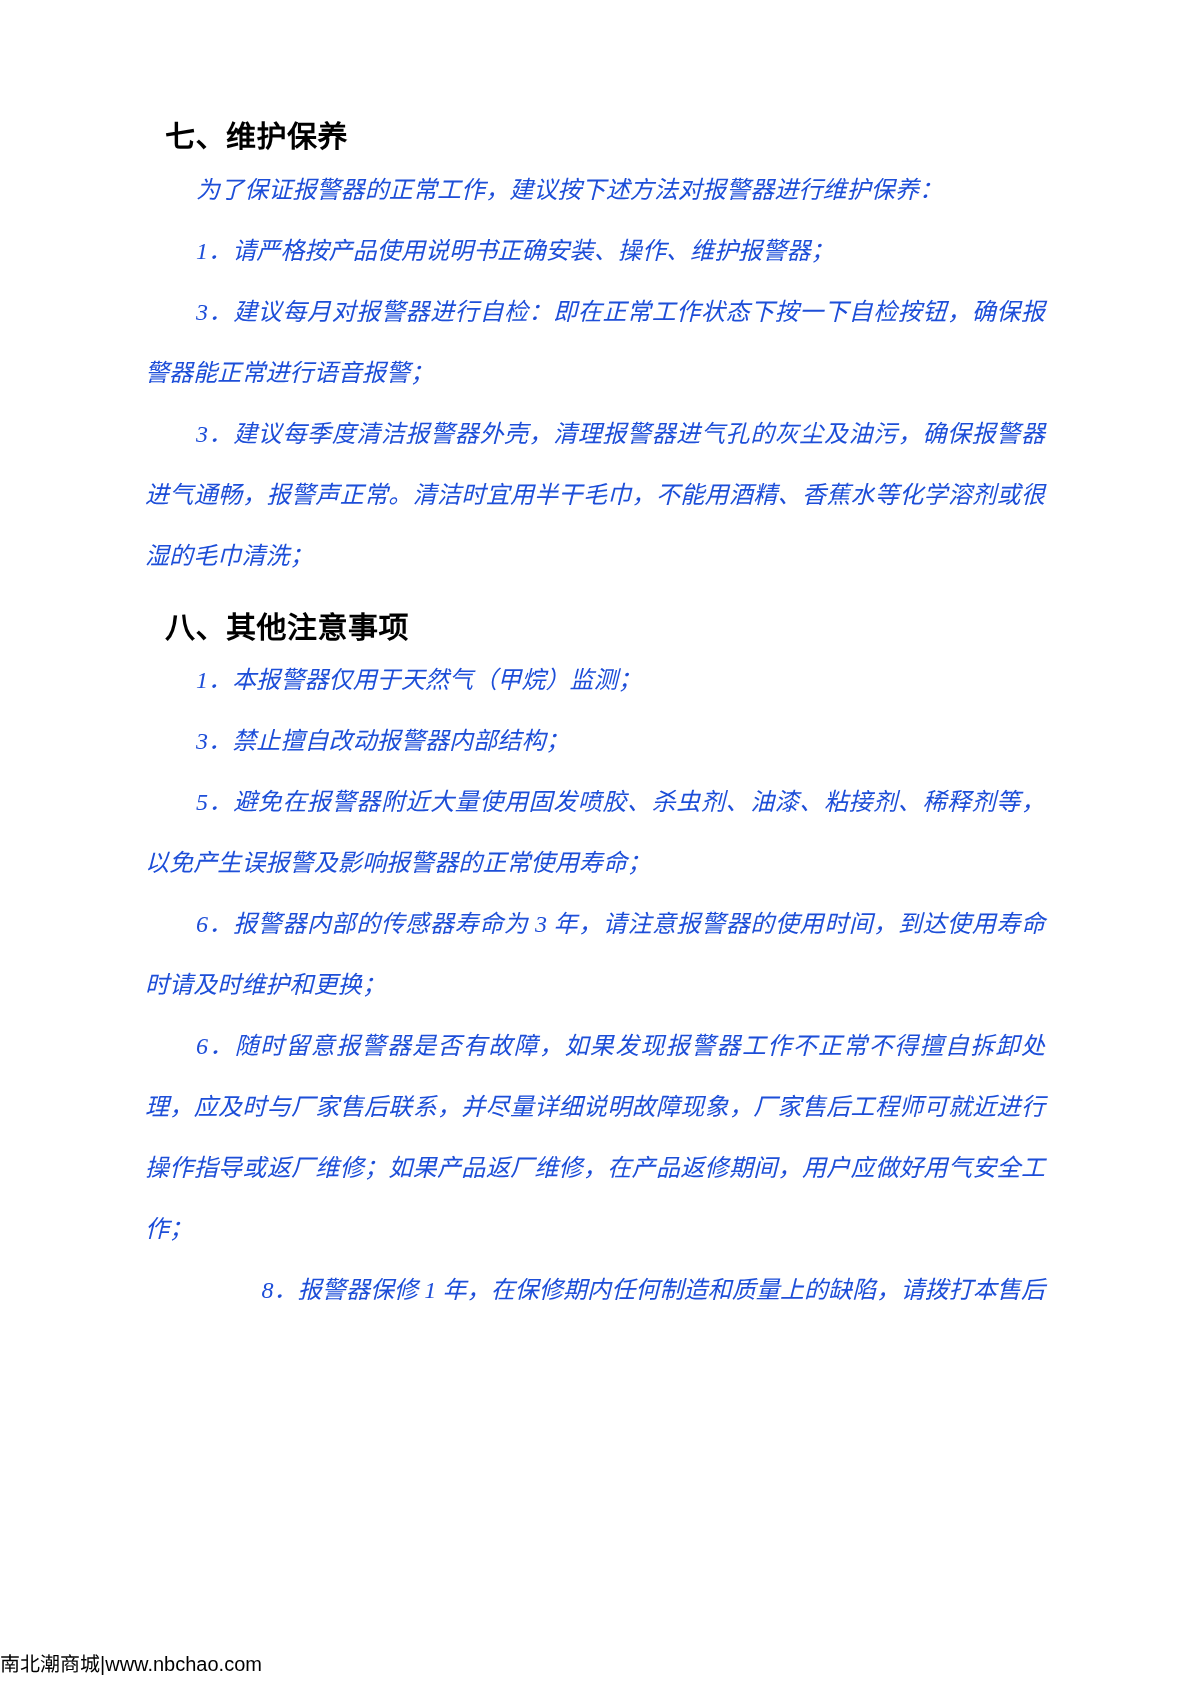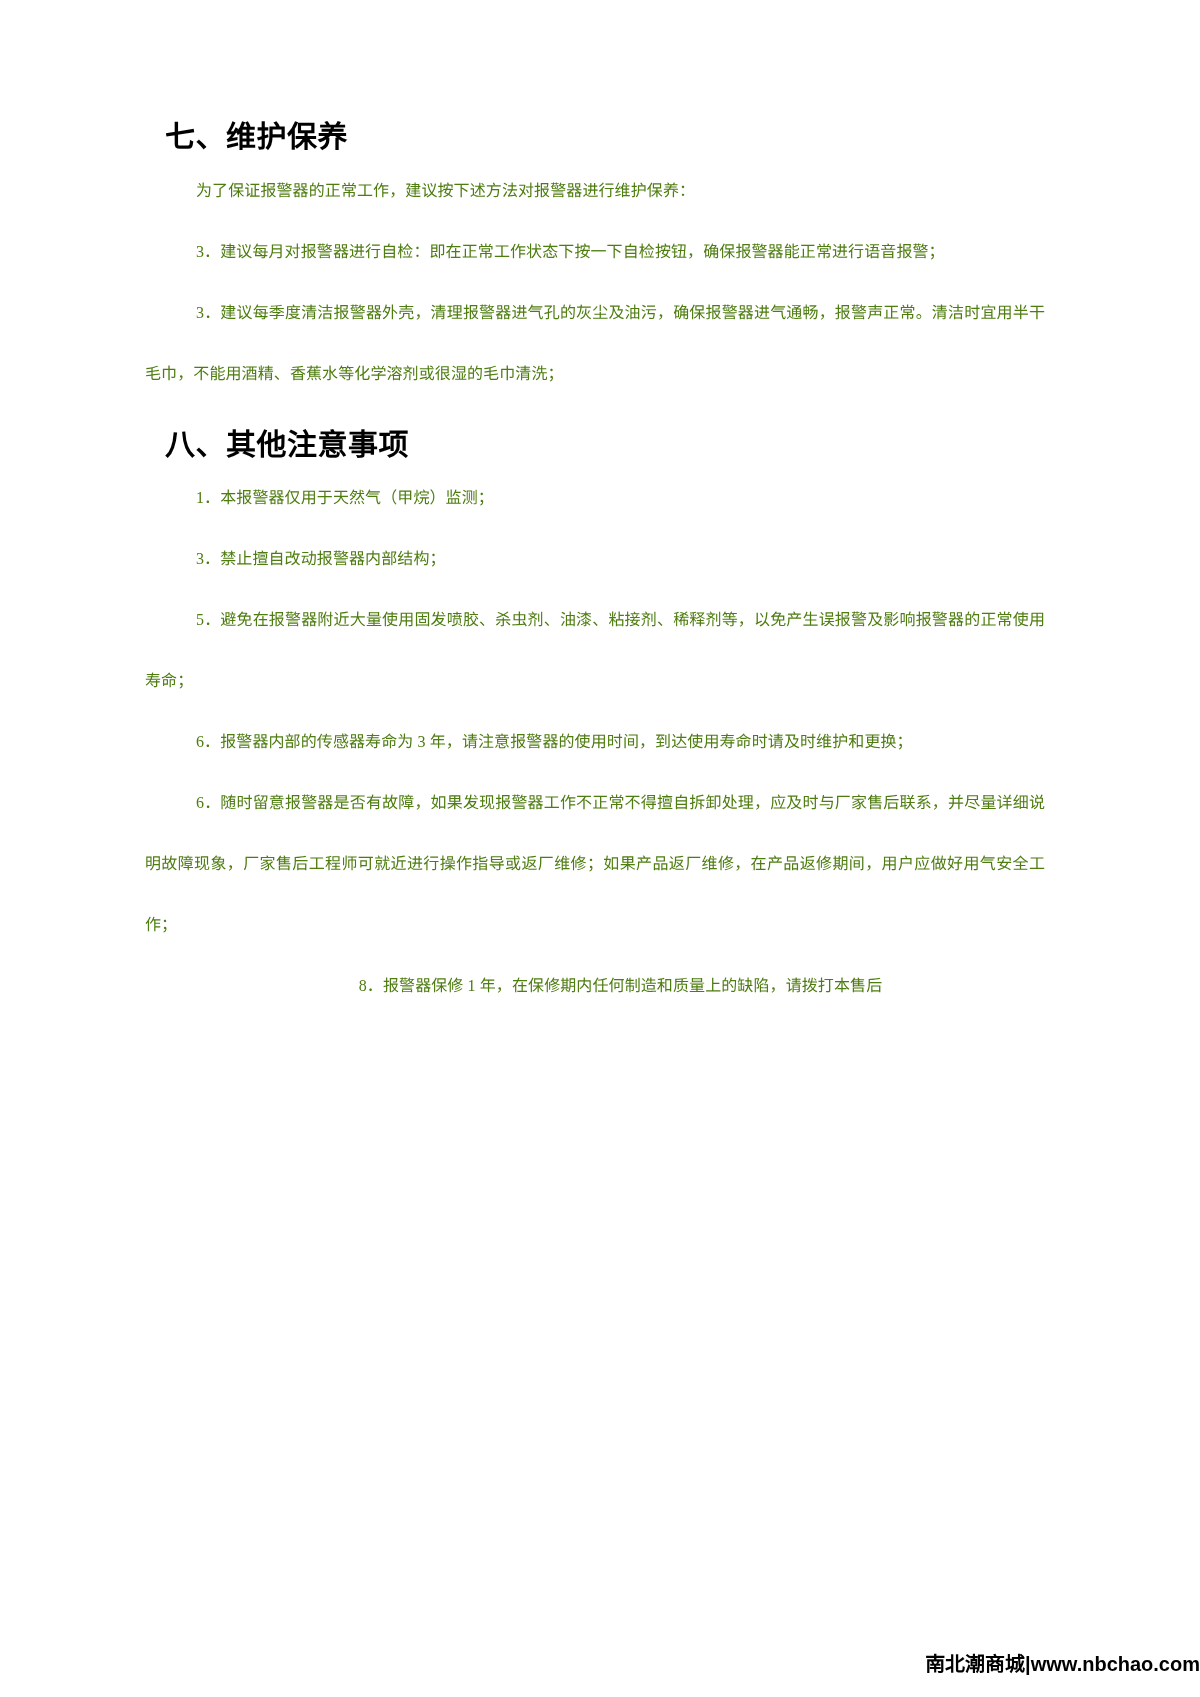--- a/index.html
+++ b/index.html
@@ -36,60 +36,61 @@
     letter-spacing: 0.5px;
     white-space: nowrap;
   }
 
   .sec-heading.first { margin-top: 0; }
   .sec-heading.second { margin-top: 22px; }
 
   
   .para {
     font-family: "Liberation Serif", "DejaVu Serif", serif;
-    font-size: 16px;
+    font-size: 24px;
     line-height: 61px;
-    color: #4d7c0f;
+    color: #1d4ed8;
     margin: 0;
     text-indent: 51px;
     text-align: justify;
     text-justify: inter-character;
     word-break: break-all;
     letter-spacing: 0.1px;
+    font-style: italic;
   }
 
   .para.last-loose {
-    text-align: center;
+    text-align: right;
   }
 
   
   .footer {
     position: absolute;
     left: 0;
     right: 0;
     top: 1648px;
-    text-align: right;
+    text-align: left;
     font-family: "Liberation Sans", "DejaVu Sans", sans-serif;
     font-size: 20px;
     color: #000000;
     letter-spacing: 0px;
-    font-weight: bold;
   }
 </style>
 </head>
 <body>
 
 <div class="page">
 
   <div class="content">
 
     <h2 class="sec-heading first">七、维护保养</h2>
 
     <p class="para">为了保证报警器的正常工作，建议按下述方法对报警器进行维护保养：</p>
 
+    <p class="para">1．请严格按产品使用说明书正确安装、操作、维护报警器；</p>
 
     <p class="para">3．建议每月对报警器进行自检：即在正常工作状态下按一下自检按钮，确保报警器能正常进行语音报警；</p>
 
     <p class="para">3．建议每季度清洁报警器外壳，清理报警器进气孔的灰尘及油污，确保报警器进气通畅，报警声正常。清洁时宜用半干毛巾，不能用酒精、香蕉水等化学溶剂或很湿的毛巾清洗；</p>
 
     <h2 class="sec-heading second">八、其他注意事项</h2>
 
     <p class="para">1．本报警器仅用于天然气（甲烷）监测；</p>
 
     <p class="para">3．禁止擅自改动报警器内部结构；</p>

